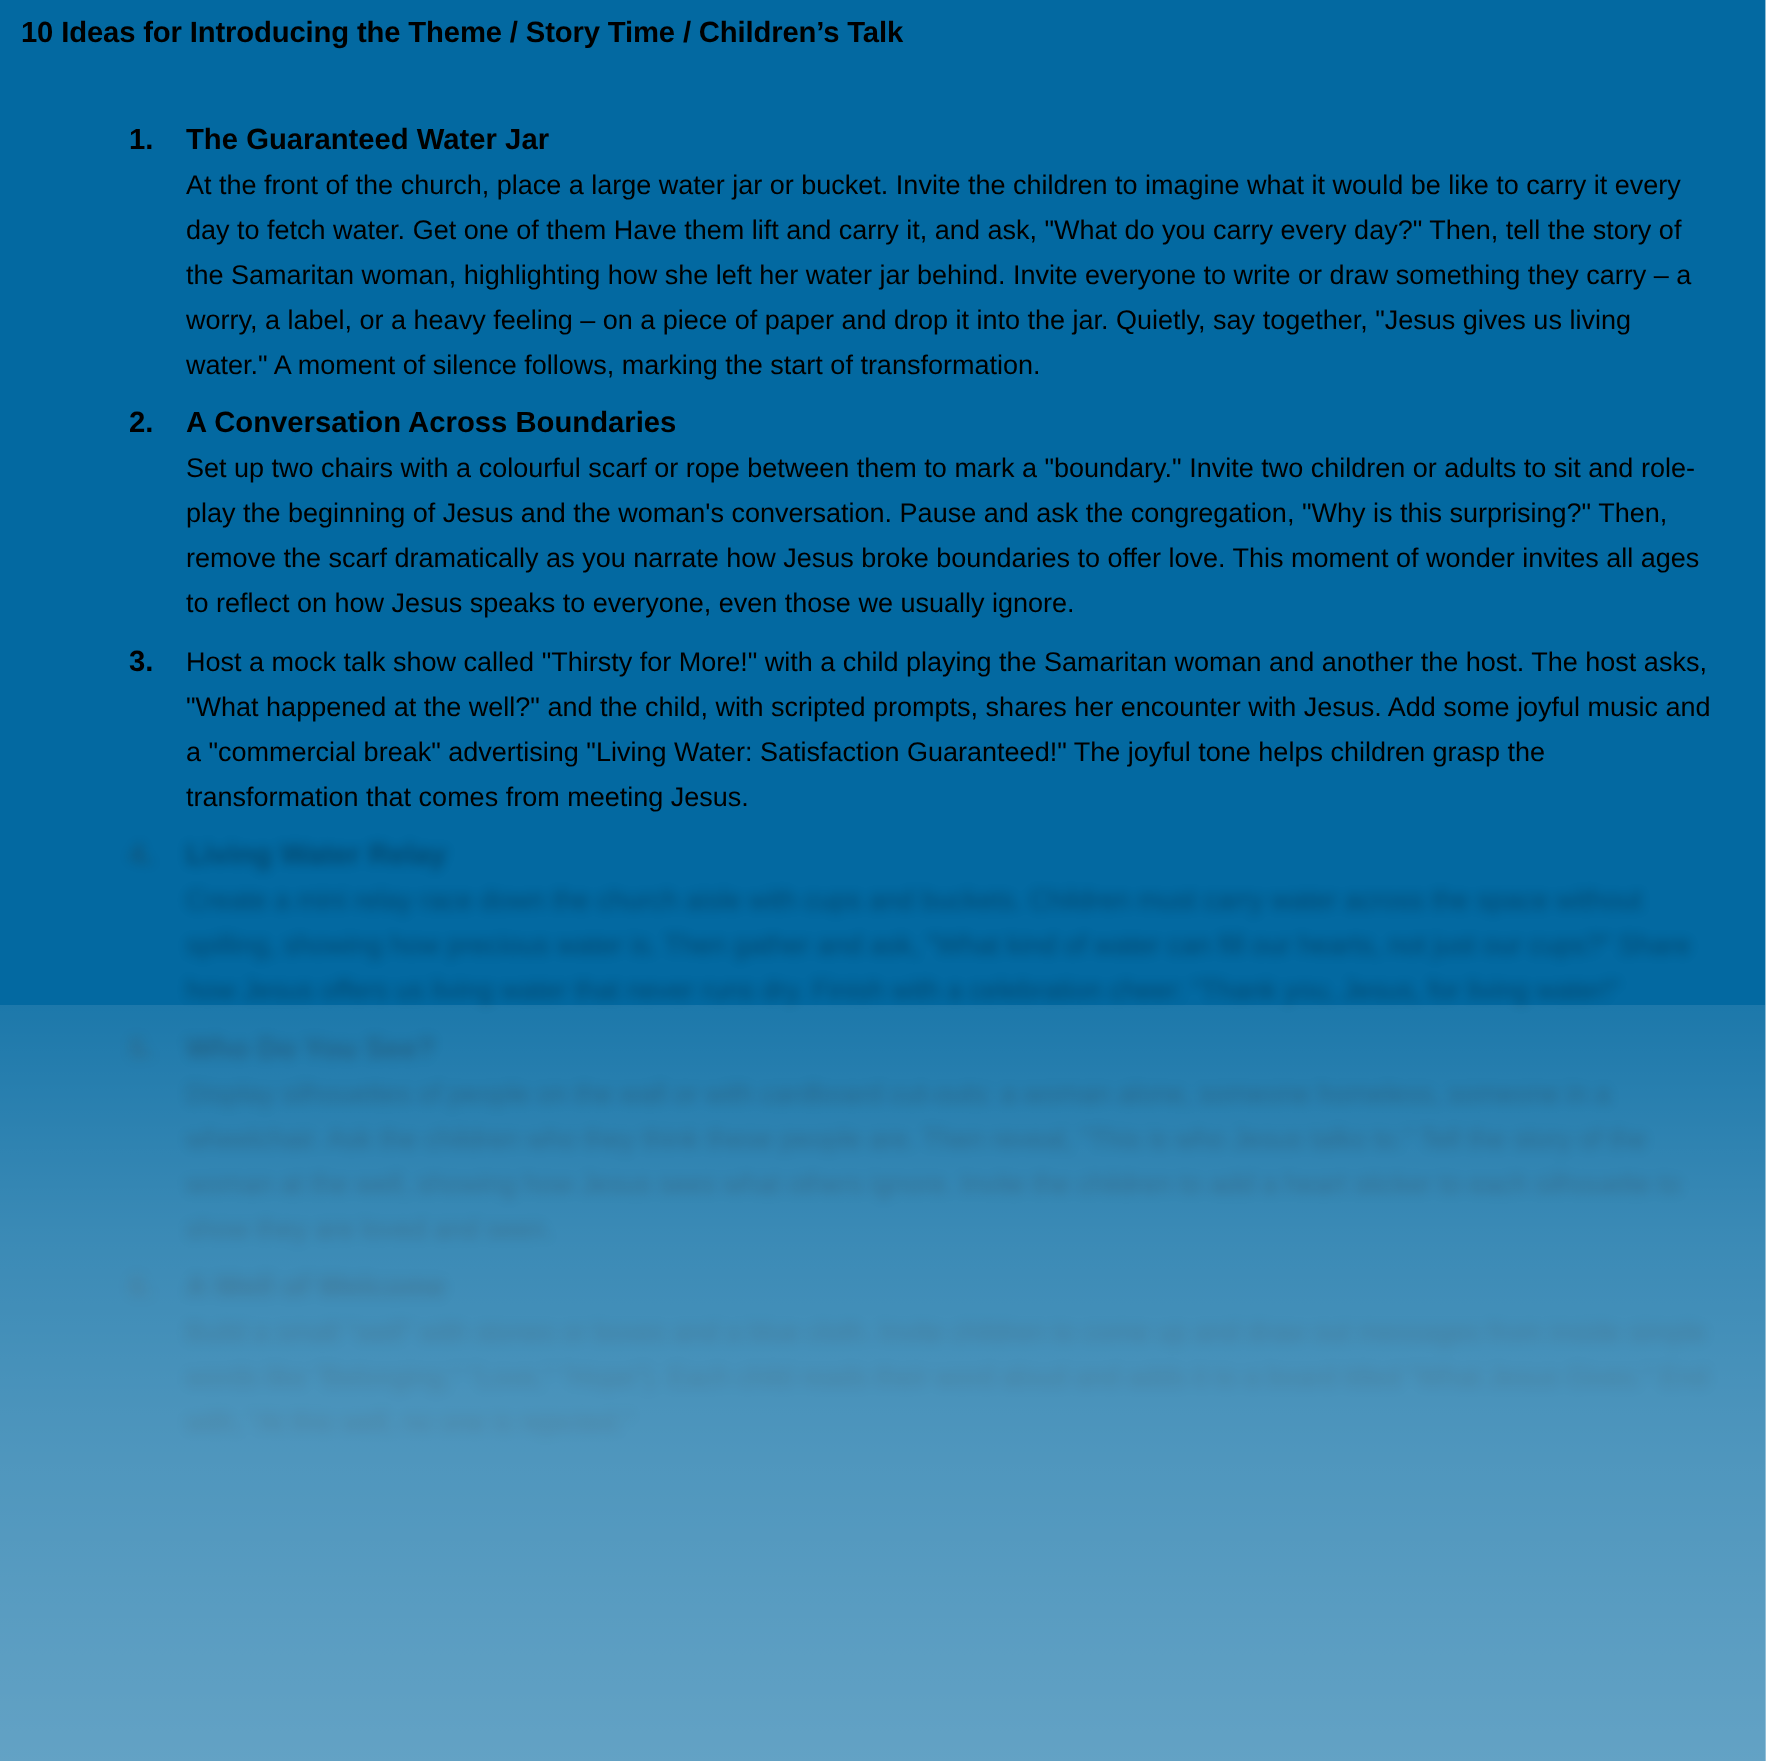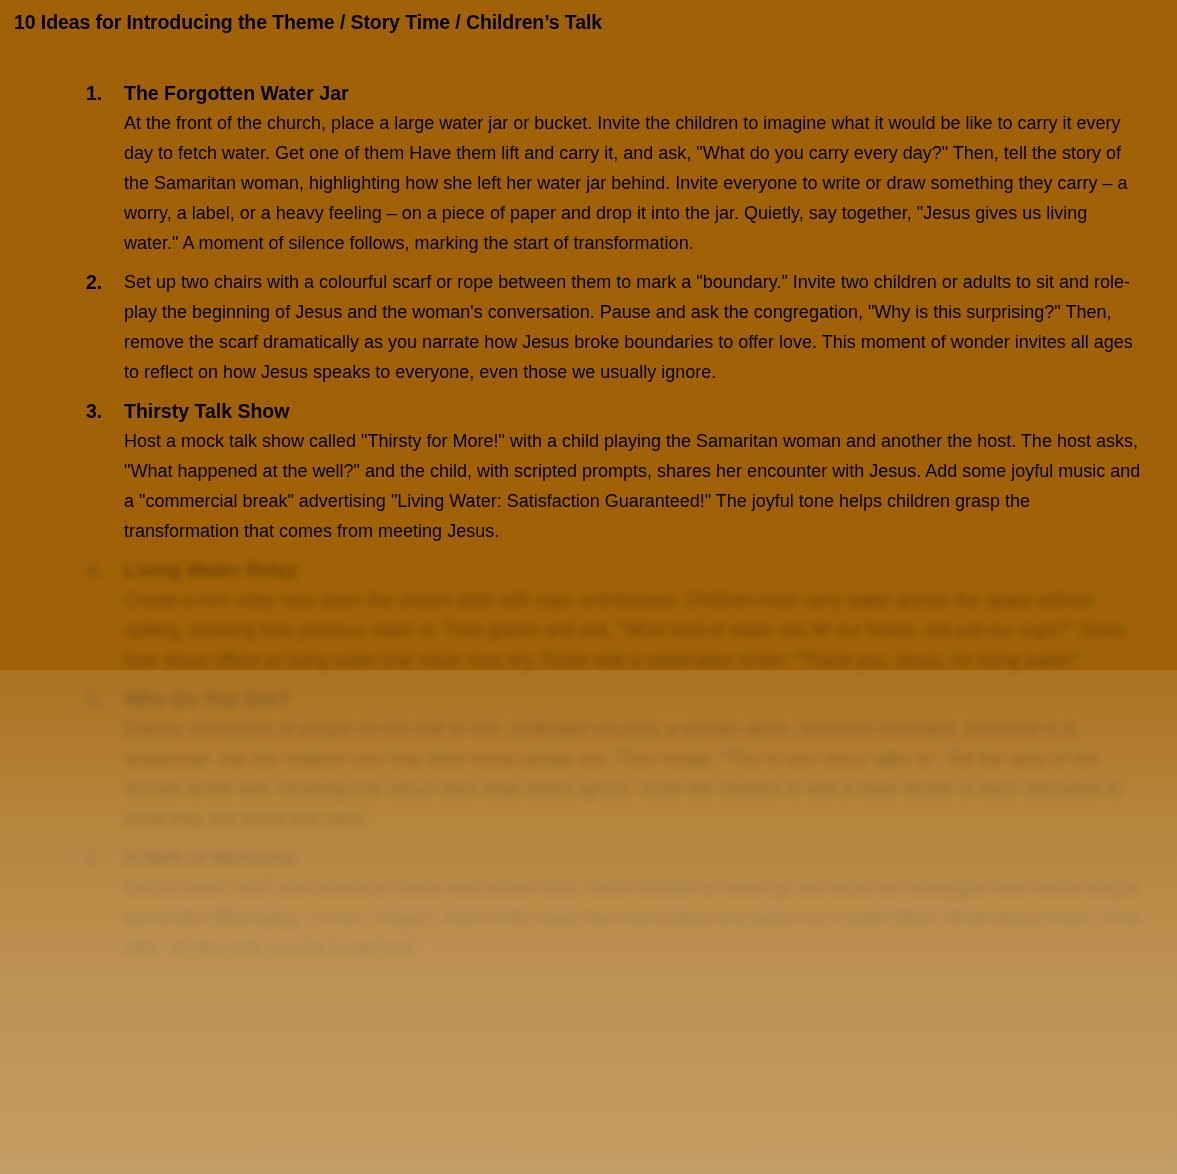--- a/index.html
+++ b/index.html
@@ -10,21 +10,21 @@
   }
   body {
     font-family: "Liberation Sans", sans-serif;
     color: #000000;
     -webkit-font-smoothing: antialiased;
   }
   .page {
     position: relative;
     width: 1177px;
     height: 1174px;
-    background: #a16207;
+    background: #0369a1;
     overflow: hidden;
     box-sizing: border-box;
   }
   .doc-title {
     position: absolute;
     left: 14px;
     top: 11px;
     font-size: 19.5px;
     font-weight: bold;
     letter-spacing: -0.1px;
@@ -103,32 +103,32 @@
 <body>
 
 <div class="page">
 
   <div class="doc-title">10 Ideas for Introducing the Theme / Story Time / Children’s Talk</div>
 
   <div class="list">
 
     <div class="item">
       <div class="item-number">1.</div>
-      <div class="item-heading">The Forgotten Water Jar</div>
+      <div class="item-heading">The Guaranteed Water Jar</div>
       <div class="item-body">At the front of the church, place a large water jar or bucket. Invite the children to imagine what it would be like to carry it every day to fetch water. Get one of them Have them lift and carry it, and ask, "What do you carry every day?" Then, tell the story of the Samaritan woman, highlighting how she left her water jar behind. Invite everyone to write or draw something they carry – a worry, a label, or a heavy feeling – on a piece of paper and drop it into the jar. Quietly, say together, "Jesus gives us living water." A moment of silence follows, marking the start of transformation.</div>
     </div>
 
     <div class="item">
       <div class="item-number">2.</div>
+      <div class="item-heading">A Conversation Across Boundaries</div>
       <div class="item-body">Set up two chairs with a colourful scarf or rope between them to mark a "boundary." Invite two children or adults to sit and role-play the beginning of Jesus and the woman's conversation. Pause and ask the congregation, "Why is this surprising?" Then, remove the scarf dramatically as you narrate how Jesus broke boundaries to offer love. This moment of wonder invites all ages to reflect on how Jesus speaks to everyone, even those we usually ignore.</div>
     </div>
 
     <div class="item">
       <div class="item-number">3.</div>
-      <div class="item-heading">Thirsty Talk Show</div>
       <div class="item-body">Host a mock talk show called "Thirsty for More!" with a child playing the Samaritan woman and another the host. The host asks, "What happened at the well?" and the child, with scripted prompts, shares her encounter with Jesus. Add some joyful music and a "commercial break" advertising "Living Water: Satisfaction Guaranteed!" The joyful tone helps children grasp the transformation that comes from meeting Jesus.</div>
     </div>
 
     <div class="item faded">
       <div class="item-number">4.</div>
       <div class="item-heading">Living Water Relay</div>
       <div class="item-body">Create a mini relay race down the church aisle with cups and buckets. Children must carry water across the space without spilling, showing how precious water is. Then gather and ask, "What kind of water can fill our hearts, not just our cups?" Share how Jesus offers us living water that never runs dry. Finish with a celebration cheer: "Thank you, Jesus, for living water!"</div>
     </div>
 
     <div class="item faded-strong">

